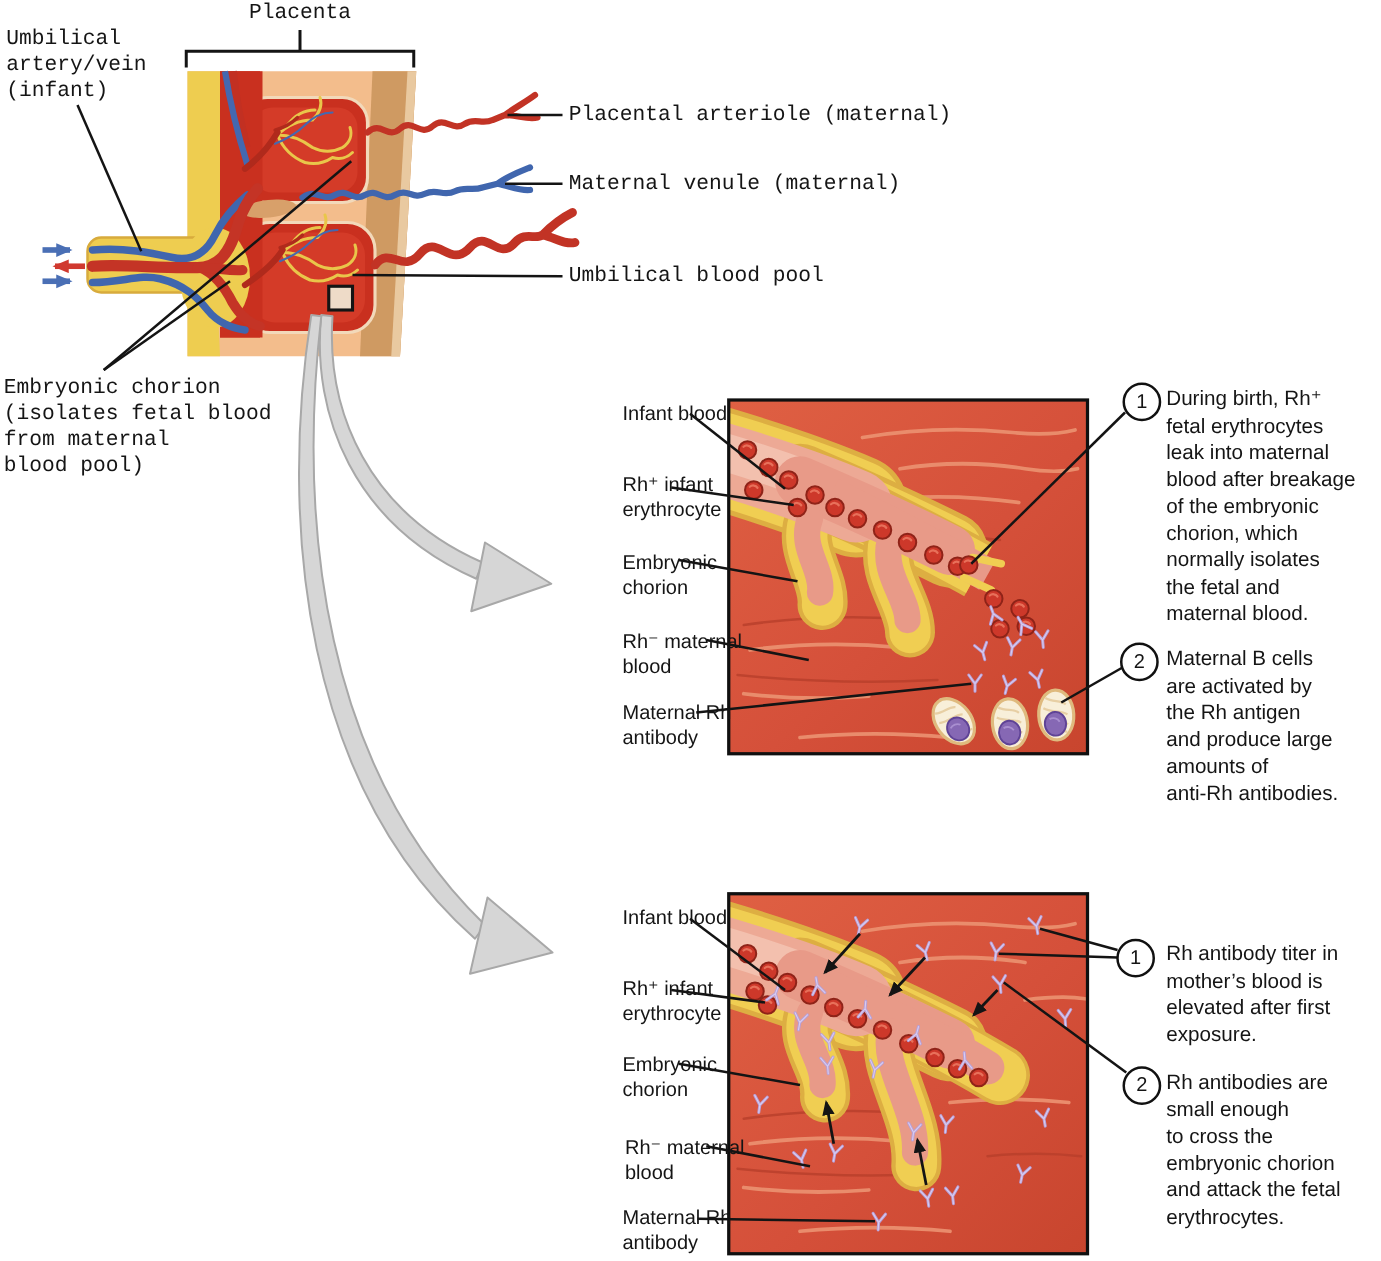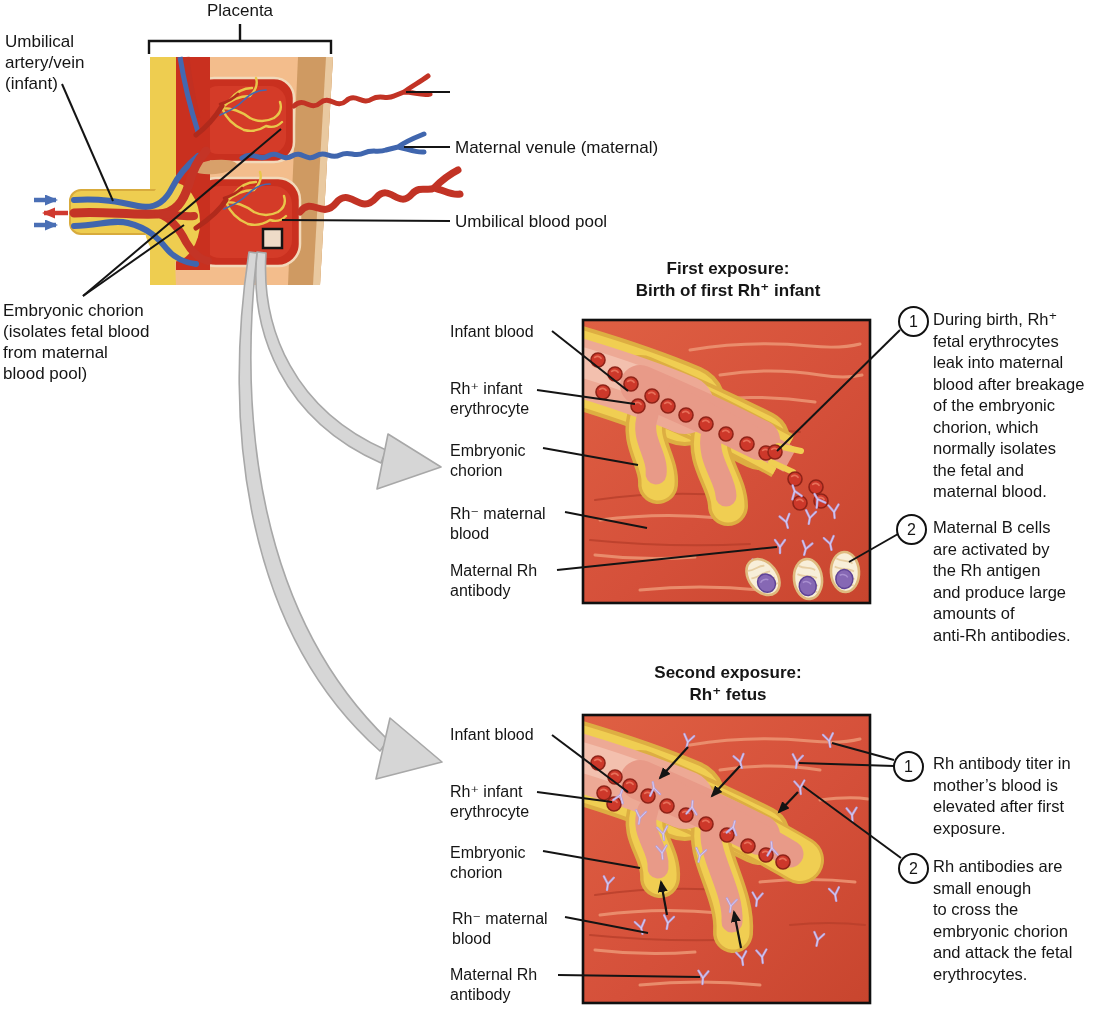--- a/index.html
+++ b/index.html
@@ -1,22 +1,22 @@
 <!DOCTYPE html>
 <html><head>
 <meta charset="utf-8">
 <style>
   html,body{margin:0;padding:0;background:#fff;}
   #stage{position:relative;width:1105px;height:1009px;background:#fff;overflow:hidden;
          font-family:"Liberation Sans","DejaVu Sans",sans-serif;color:#151515;}
   #art{position:absolute;left:0;top:0;z-index:1;}
   .txt{position:absolute;z-index:2;}
-  .lbl{font-size:17px;line-height:21px;white-space:nowrap;}
+  .lbl{font-size:17px;line-height:21px;white-space:nowrap;font-family:Liberation Mono, monospace;}
   .ml{white-space:pre-line;}
-  .plbl{font-size:16px;line-height:19.5px;white-space:pre-line;}
+  .plbl{font-size:16px;line-height:19.5px;white-space:pre-line;margin-left:48px;}
   .ptitle{font-size:17px;line-height:22px;font-weight:bold;text-align:center;width:300px;white-space:pre-line;}
   .note{font-size:16.5px;line-height:21.5px;white-space:pre-line;width:180px;}
   .stepcircle{position:absolute;z-index:3;width:27px;height:27px;border:2.4px solid #111;border-radius:50%;
               background:#fff;display:flex;align-items:center;justify-content:center;font-size:16px;}
 </style>
 </head>
 <body>
 
 <div id="stage">
 
@@ -328,33 +328,32 @@
     <line x1="543" y1="851" x2="640" y2="868"></line>
     <line x1="565" y1="917" x2="648" y2="933"></line>
     <line x1="558" y1="975" x2="700" y2="977"></line>
 
     <line x1="894" y1="760" x2="832" y2="743"></line>
     <line x1="894" y1="766" x2="799" y2="763"></line>
     <line x1="901" y1="858" x2="803" y2="786"></line>
   </g>
 </svg>
 
-<div class="txt lbl ml" style="left:5px;top:31px;">Umbilical
+<div class="txt lbl ml" style="left:5px;top:21px;">Umbilical
 artery/vein
 (infant)</div>
 <div class="txt lbl" style="left:190px;top:0px;width:100px;text-align:center;">Placenta</div>
+<div class="txt lbl" style="left:455px;top:82px;">Placental arteriole (maternal)</div>
 <div class="txt lbl" style="left:455px;top:137px;">Maternal venule (maternal)</div>
 <div class="txt lbl" style="left:455px;top:211px;">Umbilical blood pool</div>
 <div class="txt lbl ml" style="left:3px;top:300px;">Embryonic chorion
 (isolates fetal blood
 from maternal
 blood pool)</div>
 
-<div class="txt ptitle" style="left:578px;top:258px;">First exposure:
-Birth of first Rh⁺ infant</div>
 <div class="txt plbl" style="left:450px;top:322px;">Infant blood</div>
 <div class="txt plbl" style="left:450px;top:379px;">Rh⁺ infant
 erythrocyte</div>
 <div class="txt plbl" style="left:450px;top:441px;">Embryonic
 chorion</div>
 <div class="txt plbl" style="left:450px;top:504px;">Rh⁻ maternal
 blood</div>
 <div class="txt plbl" style="left:450px;top:561px;">Maternal Rh
 antibody</div>
 <div class="stepcircle" style="left:898px;top:306px;">
@@ -372,22 +371,20 @@
 <div class="stepcircle" style="left:896px;top:514px;">
       <span>2</span>
     </div>
 <div class="txt note" style="left:933px;top:517px;">Maternal B cells
 are activated by
 the Rh antigen
 and produce large
 amounts of
 anti-Rh antibodies.</div>
 
-<div class="txt ptitle" style="left:578px;top:662px;">Second exposure:
-Rh⁺ fetus</div>
 <div class="txt plbl" style="left:450px;top:725px;">Infant blood</div>
 <div class="txt plbl" style="left:450px;top:782px;">Rh⁺ infant
 erythrocyte</div>
 <div class="txt plbl" style="left:450px;top:843px;">Embryonic
 chorion</div>
 <div class="txt plbl" style="left:452px;top:909px;">Rh⁻ maternal
 blood</div>
 <div class="txt plbl" style="left:450px;top:965px;">Maternal Rh
 antibody</div>
 <div class="stepcircle" style="left:893px;top:751px;">

